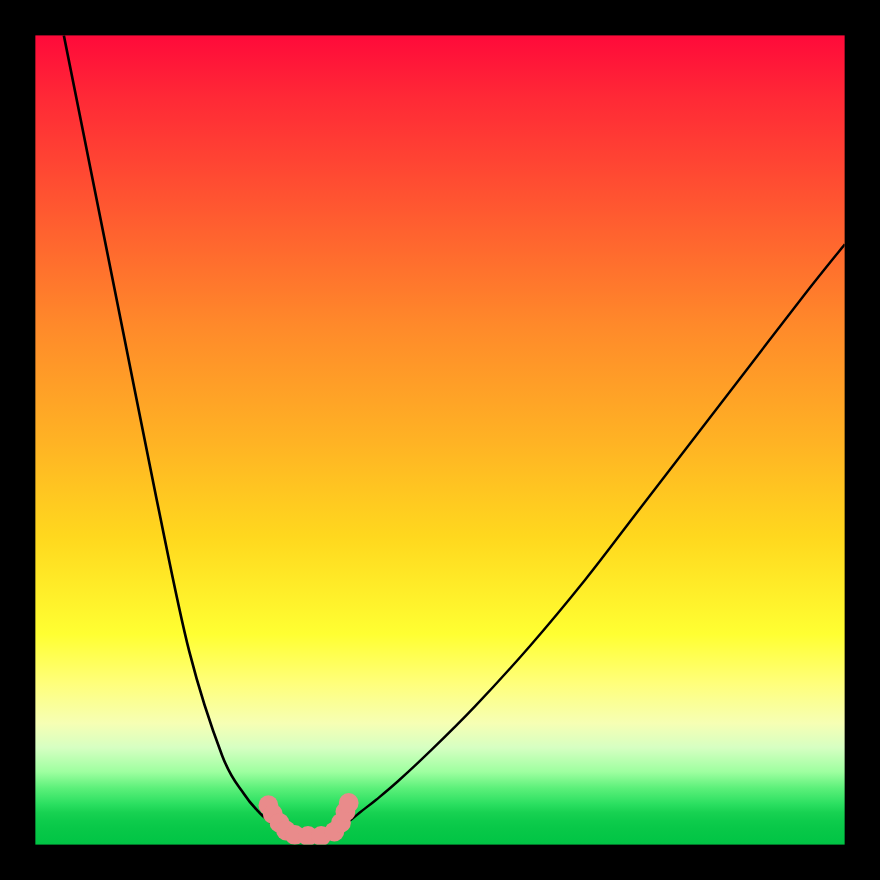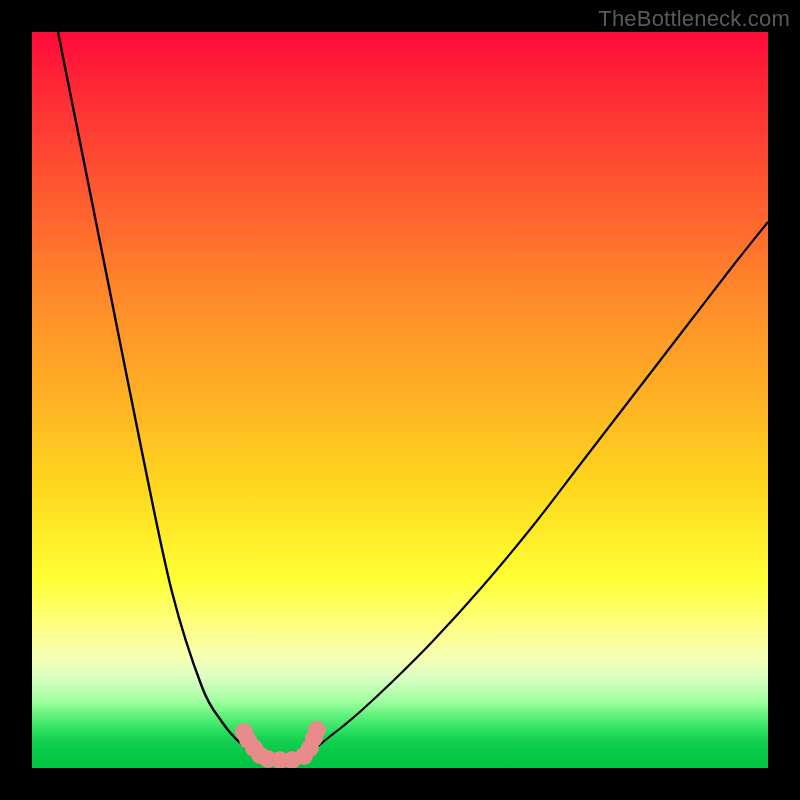--- a/index.html
+++ b/index.html
@@ -82,14 +82,13 @@
           <circle cx="236" cy="727" r="9"></circle>
           <circle cx="248" cy="728" r="9"></circle>
           <circle cx="260" cy="728" r="9"></circle>
           <circle cx="272" cy="724" r="9"></circle>
           <circle cx="278" cy="716" r="9"></circle>
           <circle cx="282" cy="706" r="9"></circle>
           <circle cx="285" cy="698" r="9"></circle>
         </g>
     </svg>
   </div>
-  <div class="attribution">TheBottleneck.com</div>
 </div>
 
 </body></html>

